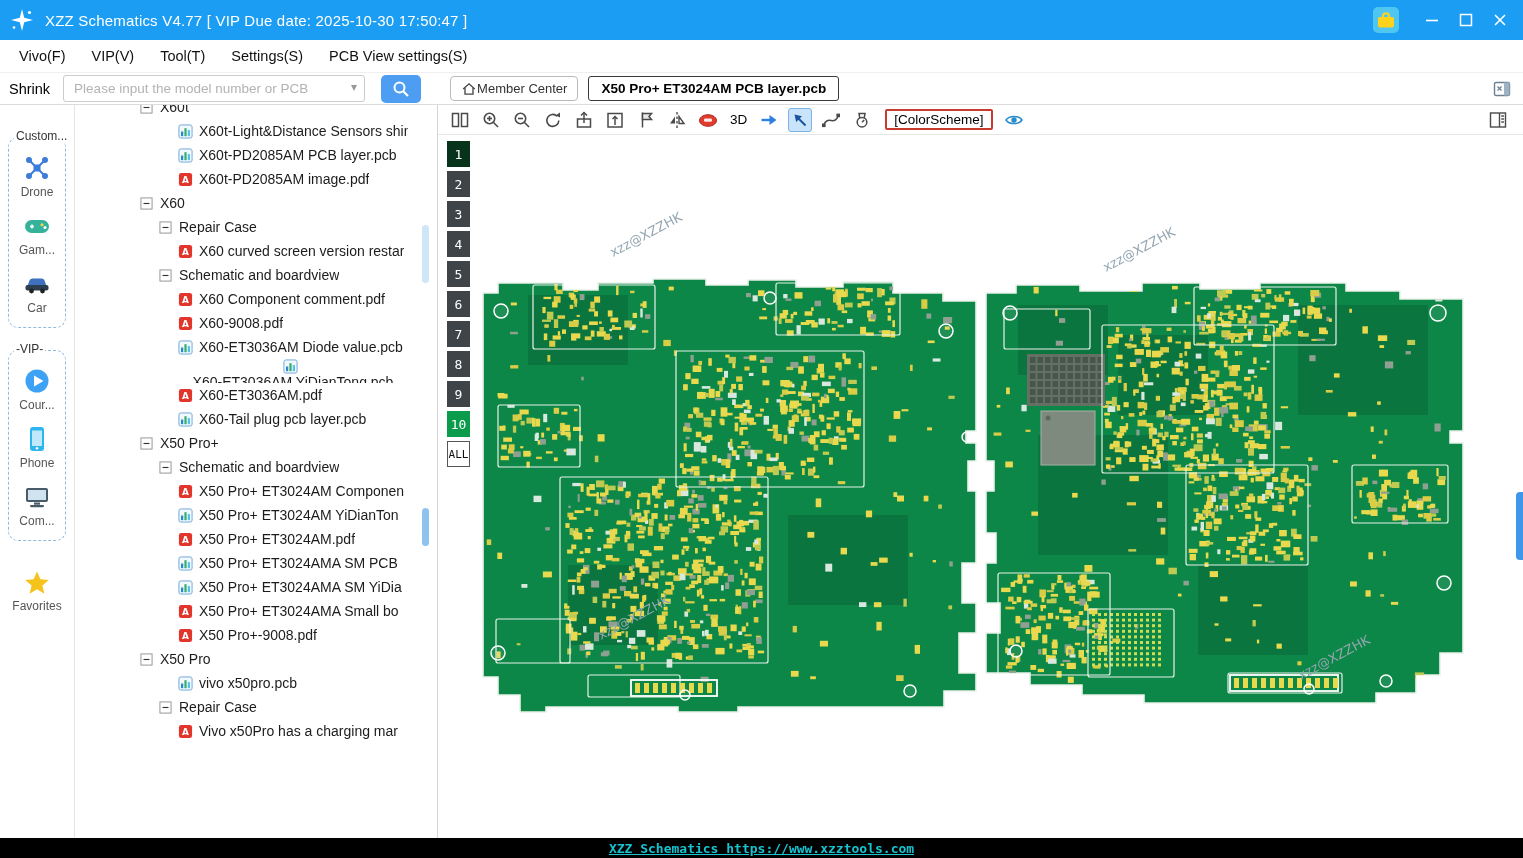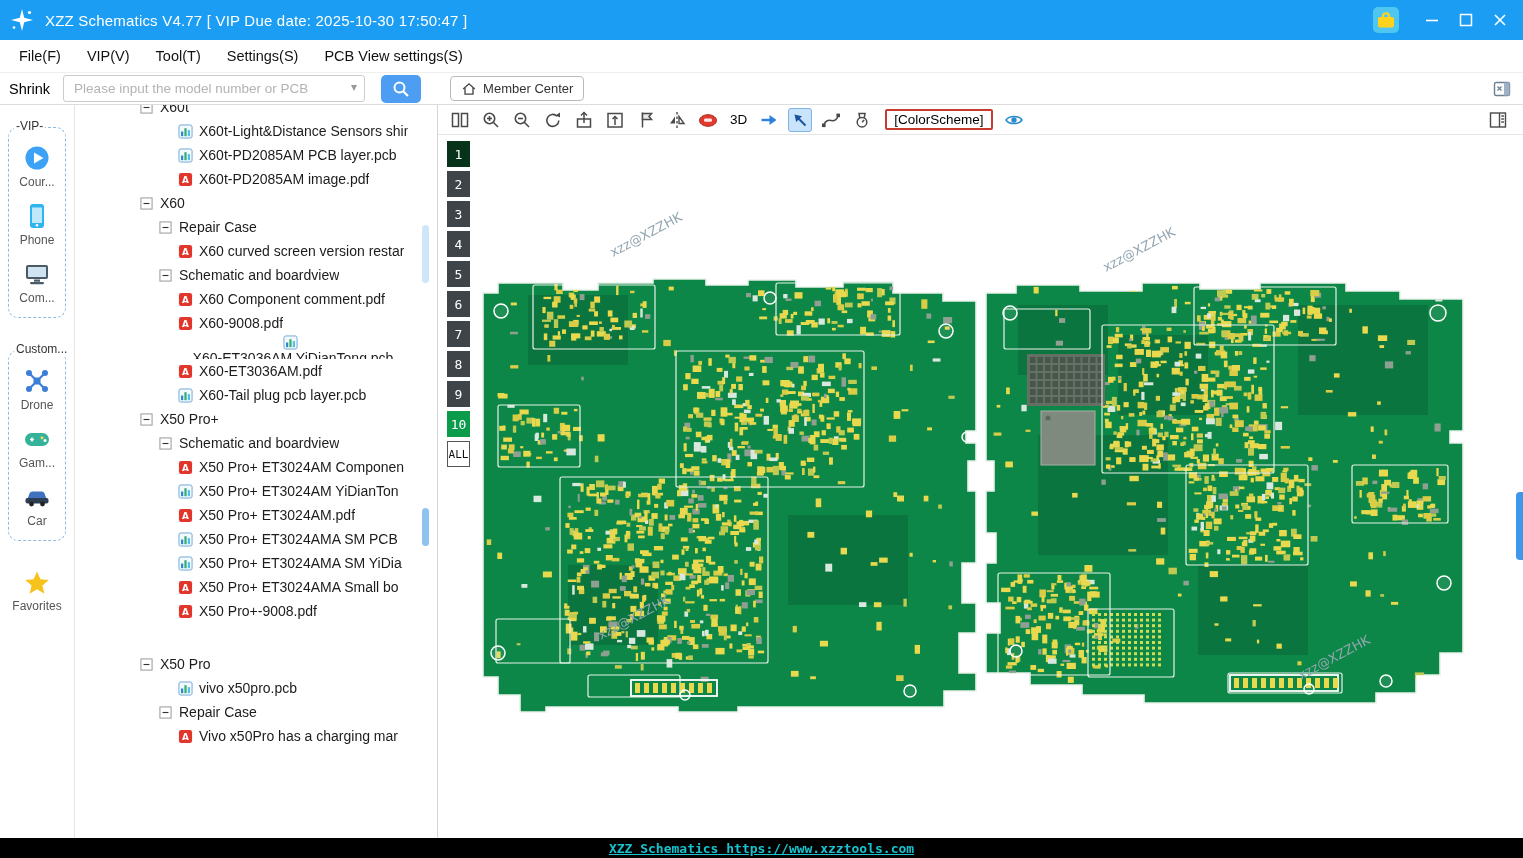--- a/index.html
+++ b/index.html
@@ -19,21 +19,21 @@
 .menu-item{padding:0 13px;font-size:14.5px;color:#111;cursor:default}
 
 .quickbar{position:absolute;top:73px;left:0;width:100%;height:32px;background:#fff;display:flex;align-items:center;border-bottom:1px solid #dcdcdc;z-index:18}
 .shrink{font-size:14.5px;margin:0 13px 0 9px;color:#000}
 .searchwrap{position:relative;width:302px;height:27px}
 input.search{width:100%;height:100%;border:1px solid #ccc;border-radius:3px;padding:0 26px 0 10px;font-size:13.5px;color:#333;outline:none;font-family:"Liberation Sans",sans-serif}
 input.search::placeholder{color:#b3b3b3}
 .chev{position:absolute;right:8px;top:5px;color:#999;font-size:12px}
 .searchbtn{margin-left:16px;width:40px;height:28px;background:#4d9ef3;border:none;border-radius:5px;display:flex;align-items:center;justify-content:center;cursor:pointer}
 .searchbtn svg{width:20px;height:20px}
-.member{margin-left:29px;height:25px;border:1px solid #bbb;border-radius:4px;display:flex;align-items:center;gap:6px;padding:0 10px;font-size:13px;color:#333;background:#fff}
+.member{margin-left:29px;height:25px;border:1px solid #bbb;border-radius:4px;display:flex;align-items:center;padding:0 10px;font-size:13px;color:#333;background:#fff}
 .member .hico{width:16px;height:16px;display:flex}
 .member .hico svg{width:100%;height:100%}
 .tab{margin-left:10px;height:25px;border:1px solid #3a3a3a;border-radius:3px;display:flex;align-items:center;padding:0 12px;font-size:13.5px;font-weight:bold;color:#000;background:#fff}
 .panelclose{margin-left:auto;margin-right:12px;width:18px;height:18px;display:flex}
 .panelclose svg{width:100%;height:100%}
 
 .bodyarea{position:absolute;top:105px;left:0;right:0;bottom:20px;background:#fff}
 
 .vip{position:absolute;left:0;top:0;width:75px;height:100%;border-right:1px solid #e4e4e4;background:#fff;display:flex;flex-direction:column;align-items:center}
 .vbox{position:relative;border:1px dashed #8fbade;border-radius:10px;width:58px;display:flex;flex-direction:column;align-items:center;gap:13px;padding:16px 0 12px}
@@ -113,21 +113,21 @@
       </span>
     <span class="wc">
         <svg viewBox="0 0 14 14">
           <path d="M2,2 L12,12 M12,2 L2,12" stroke="#fff" stroke-width="1.6"></path>
         </svg>
       </span>
   </div>
 </div>
 
 <div class="menubar" id="menubar">
-    <span class="menu-item">File(F)</span>
+    <span class="menu-item">Vivo(F)</span>
     <span class="menu-item">VIP(V)</span>
     <span class="menu-item">Tool(T)</span>
     <span class="menu-item">Settings(S)</span>
     <span class="menu-item">PCB View settings(S)</span>
   </div>
 
 <div class="quickbar">
   <span class="shrink">Shrink</span>
   <span class="searchwrap">
     <input class="search" type="text" placeholder="Please input the model number or PCB" style="">
@@ -141,67 +141,33 @@
   </button>
   <div class="member">
     <span class="hico">
       <svg viewBox="0 0 18 18">
           <path d="M2.5,9 L9,3.2 L15.5,9" fill="none" stroke="#444" stroke-width="1.5"></path>
           <path d="M4.5,8 V14.8 H13.5 V8" fill="none" stroke="#444" stroke-width="1.5"></path>
         </svg>
     </span>
     <span>Member Center</span>
   </div>
+  <div class="tab">X50 Pro+ ET3024AM PCB layer.pcb</div>
   <span class="panelclose">
     <svg viewBox="0 0 18 18">
         <rect x="1.5" y="2.5" width="15" height="13" rx="1.5" fill="none" stroke="#6b7f95" stroke-width="1.4"></rect>
         <rect x="11" y="2.5" width="5.5" height="13" fill="#9fb2c4"></rect>
         <path d="M4.5,6.5 L8.5,10.5 M8.5,6.5 L4.5,10.5" stroke="#6b7f95" stroke-width="1.3"></path>
       </svg>
   </span>
 </div>
 
 <div class="bodyarea">
 
   <div class="vip">
-    <div class="vbox vbox1">
-      <span class="vbox-label">-VIP-</span>
-      <span id="vip-items1" style="display: flex; flex-direction: column; gap: 13px; align-items: center;">
-          <div class="vitem">
-            <span class="vicon">
-              <svg viewBox="0 0 28 28">
-                <circle cx="14" cy="14" r="11.5" fill="#3da2f5"></circle>
-                <polygon points="11,8.5 20.5,14 11,19.5" fill="#fff"></polygon>
-              </svg>
-            </span>
-            <span class="vlbl">Cour...</span>
-          </div>
-          <div class="vitem">
-            <span class="vicon">
-              <svg viewBox="0 0 28 28">
-                <rect x="7" y="2" width="14" height="24" rx="3" fill="#2db5f0"></rect>
-                <rect x="9" y="5.5" width="10" height="15.5" fill="#bfe9fb"></rect>
-                <circle cx="14" cy="23.3" r="1.3" fill="#fff"></circle>
-              </svg>
-            </span>
-            <span class="vlbl">Phone</span>
-          </div>
-          <div class="vitem">
-            <span class="vicon">
-              <svg viewBox="0 0 28 28">
-                <rect x="3" y="5" width="22" height="14" rx="2" fill="#4a5b68"></rect>
-                <rect x="5" y="7" width="18" height="10" fill="#cfe3f0"></rect>
-                <rect x="11" y="19.5" width="6" height="2.2" fill="#4a5b68"></rect>
-                <rect x="7" y="22" width="14" height="2.2" rx="1.1" fill="#4a5b68"></rect>
-              </svg>
-            </span>
-            <span class="vlbl">Com...</span>
-          </div>
-        </span>
-    </div>
     <div class="vbox vbox2">
       <span class="vbox-label">Custom...</span>
       <span id="vip-items2" style="display: flex; flex-direction: column; gap: 13px; align-items: center;">
           <div class="vitem">
             <span class="vicon">
               <svg viewBox="0 0 28 28">
                 <g stroke="#3b7dd8" stroke-width="2.2">
                   <line x1="6" y1="6" x2="22" y2="22"></line>
                   <line x1="22" y1="6" x2="6" y2="22"></line>
                 </g>
@@ -231,20 +197,55 @@
                 <path d="M4.5,16 L6.5,10.5 C7,9.2 8,8.5 9.5,8.5 h9 c1.5,0 2.5,0.7 3,2 l2,5.5 Z" fill="#3f71c0"></path>
                 <rect x="2.5" y="15" width="23" height="5.5" rx="2" fill="#2d3e50"></rect>
                 <circle cx="8.5" cy="21" r="2.4" fill="#222"></circle>
                 <circle cx="19.5" cy="21" r="2.4" fill="#222"></circle>
               </svg>
             </span>
             <span class="vlbl">Car</span>
           </div>
         </span>
     </div>
+    <div class="vbox vbox1">
+      <span class="vbox-label">-VIP-</span>
+      <span id="vip-items1" style="display: flex; flex-direction: column; gap: 13px; align-items: center;">
+          <div class="vitem">
+            <span class="vicon">
+              <svg viewBox="0 0 28 28">
+                <circle cx="14" cy="14" r="11.5" fill="#3da2f5"></circle>
+                <polygon points="11,8.5 20.5,14 11,19.5" fill="#fff"></polygon>
+              </svg>
+            </span>
+            <span class="vlbl">Cour...</span>
+          </div>
+          <div class="vitem">
+            <span class="vicon">
+              <svg viewBox="0 0 28 28">
+                <rect x="7" y="2" width="14" height="24" rx="3" fill="#2db5f0"></rect>
+                <rect x="9" y="5.5" width="10" height="15.5" fill="#bfe9fb"></rect>
+                <circle cx="14" cy="23.3" r="1.3" fill="#fff"></circle>
+              </svg>
+            </span>
+            <span class="vlbl">Phone</span>
+          </div>
+          <div class="vitem">
+            <span class="vicon">
+              <svg viewBox="0 0 28 28">
+                <rect x="3" y="5" width="22" height="14" rx="2" fill="#4a5b68"></rect>
+                <rect x="5" y="7" width="18" height="10" fill="#cfe3f0"></rect>
+                <rect x="11" y="19.5" width="6" height="2.2" fill="#4a5b68"></rect>
+                <rect x="7" y="22" width="14" height="2.2" rx="1.1" fill="#4a5b68"></rect>
+              </svg>
+            </span>
+            <span class="vlbl">Com...</span>
+          </div>
+        </span>
+    </div>
     <div class="fav">
       <span class="vicon">
         <svg viewBox="0 0 28 28">
             <path d="M14,2.5 L17.4,10.3 L25.8,11 L19.4,16.6 L21.4,24.8 L14,20.3 L6.6,24.8 L8.6,16.6 L2.2,11 L10.6,10.3 Z" fill="#f6c21c"></path>
           </svg>
       </span>
       <span class="vlbl">Favorites</span>
     </div>
   </div>
 
@@ -337,20 +338,31 @@
         </div>
         <div class="trow" style="padding-left: 103px;">
           <span class="ficon">
             <svg viewBox="0 0 16 16">
               <rect x="1" y="1" width="14" height="14" rx="2.5" fill="#e2352b"></rect>
               <text x="8" y="11.8" text-anchor="middle" font-size="9.5" font-weight="bold" fill="#fff" font-family="DejaVu Sans, sans-serif">A</text>
             </svg>
           </span>
           <span class="lbl">X60-9008.pdf</span>
         </div>
+        <div class="trow" style="padding-left: 103px;">
+          <span class="ficon">
+            <svg viewBox="0 0 16 16">
+              <rect x="1" y="1" width="14" height="14" rx="2" fill="#f2f8fd" stroke="#6aa6d8"></rect>
+              <rect x="3.2" y="8" width="2.4" height="5" fill="#2e86d0"></rect>
+              <rect x="6.8" y="4.5" width="2.4" height="8.5" fill="#35b06a"></rect>
+              <rect x="10.4" y="6.5" width="2.4" height="6.5" fill="#58c0e8"></rect>
+            </svg>
+          </span>
+          <span class="lbl">X60-ET3036AM Diode value.pcb</span>
+        </div>
         <div class="trow" style="padding-left: 103px; flex-direction: column;">
           <span class="ficon">
             <svg viewBox="0 0 16 16">
               <rect x="1" y="1" width="14" height="14" rx="2" fill="#f2f8fd" stroke="#6aa6d8"></rect>
               <rect x="3.2" y="8" width="2.4" height="5" fill="#2e86d0"></rect>
               <rect x="6.8" y="4.5" width="2.4" height="8.5" fill="#35b06a"></rect>
               <rect x="10.4" y="6.5" width="2.4" height="6.5" fill="#58c0e8"></rect>
             </svg>
           </span>
           <span class="lbl">X60-ET3036AM YiDianTong.pcb</span>
@@ -455,21 +467,21 @@
         </div>
         <div class="trow" style="padding-left: 103px;">
           <span class="ficon">
             <svg viewBox="0 0 16 16">
               <rect x="1" y="1" width="14" height="14" rx="2.5" fill="#e2352b"></rect>
               <text x="8" y="11.8" text-anchor="middle" font-size="9.5" font-weight="bold" fill="#fff" font-family="DejaVu Sans, sans-serif">A</text>
             </svg>
           </span>
           <span class="lbl">X50 Pro+-9008.pdf</span>
         </div>
-        <div class="trow" style="padding-left: 65px; margin-top: 29px;">
+        <div class="trow" style="padding-left: 65px;">
           <span class="expander">
             <svg viewBox="0 0 14 14">
               <rect x="1" y="1" width="12" height="12" fill="#fff" stroke="#909090"></rect>
               <line x1="3.8" y1="7" x2="10.2" y2="7" stroke="#333" stroke-width="1.2"></line>
             </svg>
           </span>
           <span class="lbl">X50 Pro</span>
         </div>
         <div class="trow" style="padding-left: 103px;">
           <span class="ficon">

